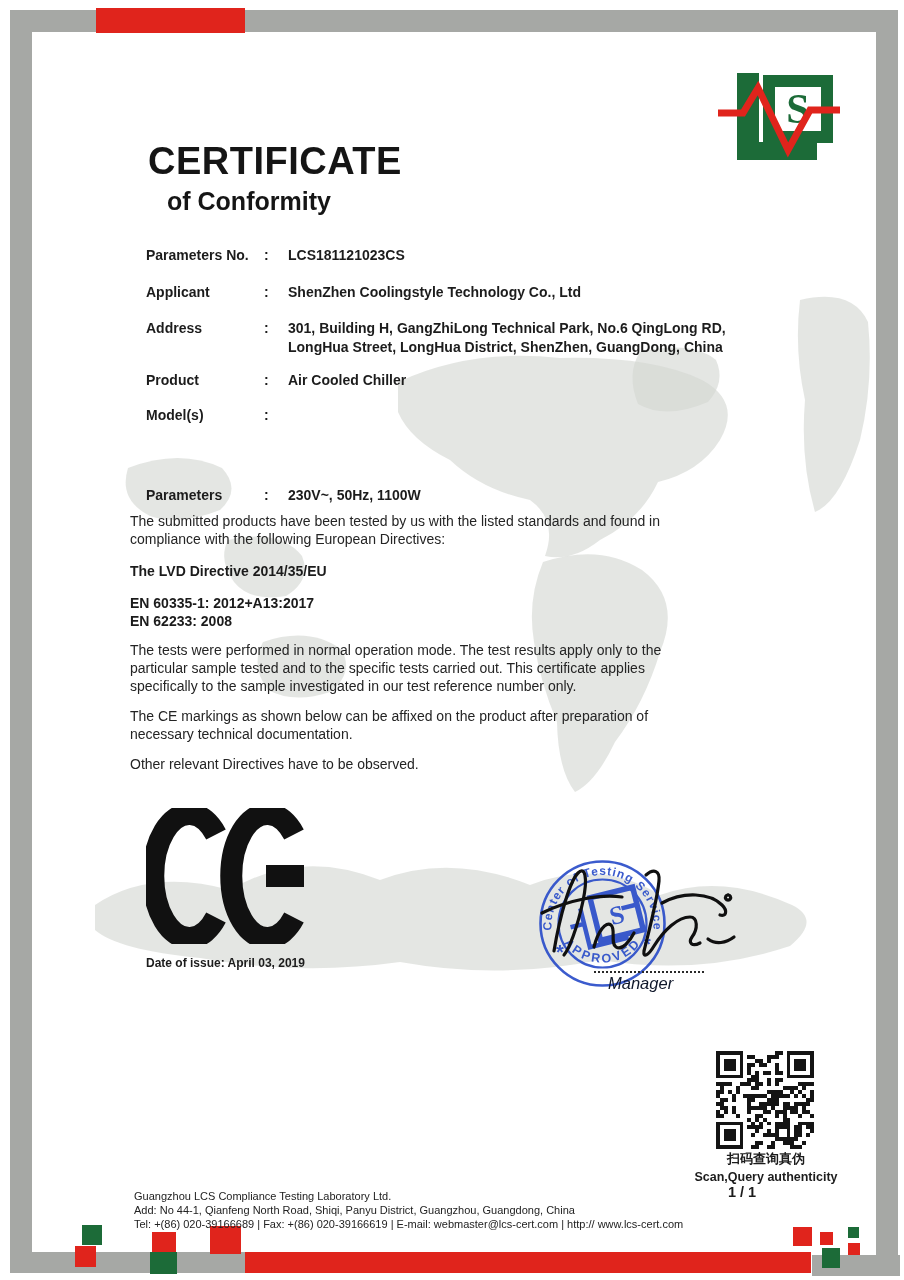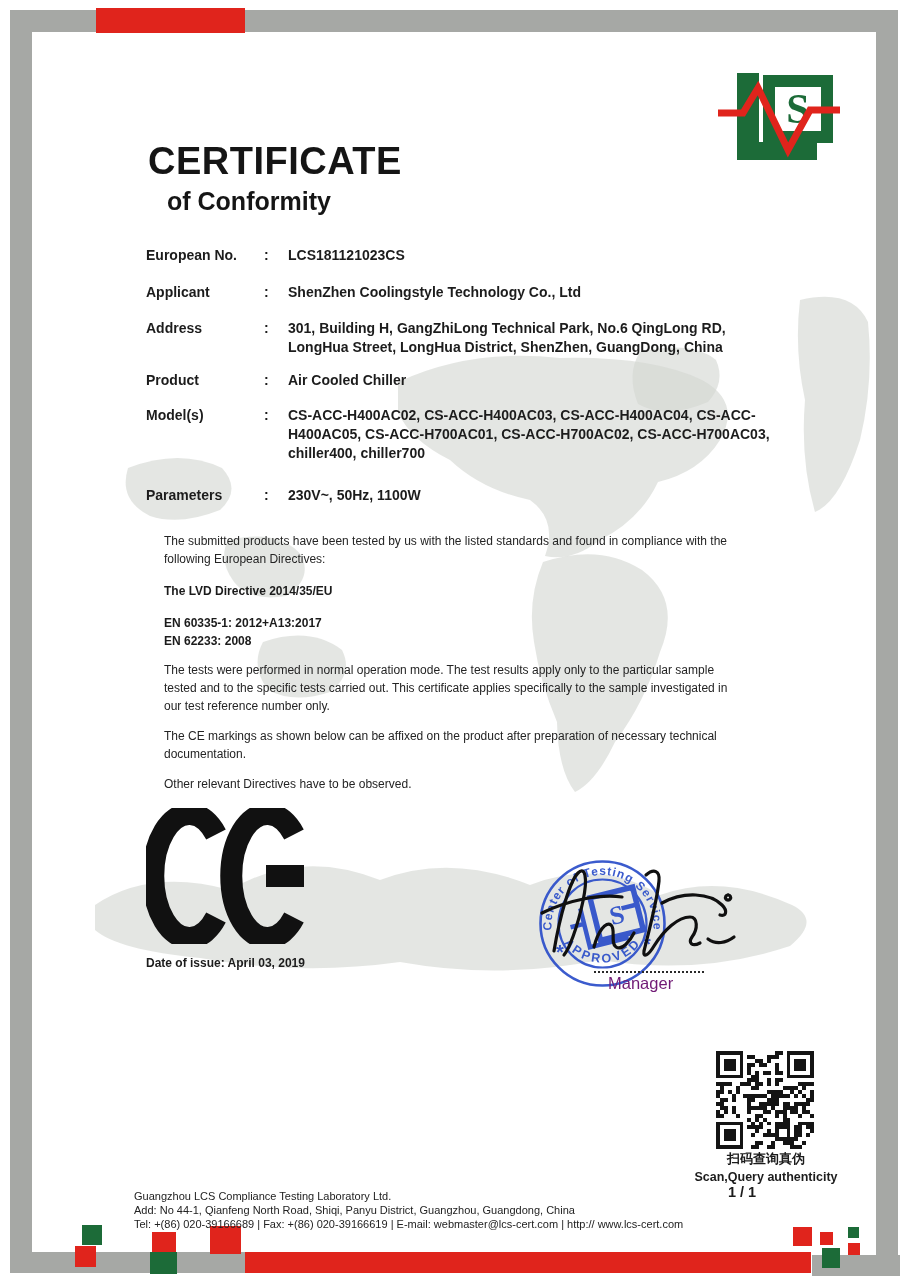--- a/index.html
+++ b/index.html
@@ -26,35 +26,35 @@
   .title{position:absolute;left:148px;top:140px;font-size:38px;font-weight:800;letter-spacing:.5px;color:#151515;z-index:5;}
   .subtitle{position:absolute;left:167px;top:187px;font-size:25px;font-weight:700;color:#151515;z-index:5;}
 
   
   .field-row{position:absolute;left:146px;width:650px;display:flex;align-items:flex-start;z-index:5;font-size:14px;font-weight:700;line-height:19px;}
   .flabel{width:118px;flex:none;}
   .fcolon{width:24px;flex:none;text-align:left;}
   .fvalue{width:482px;flex:none;}
 
   
-  .para{position:absolute;left:164px;width:582px;font-size:12px;line-height:18px;color:#242424;z-index:5;margin-top:20px;}
+  .para{position:absolute;left:130px;width:582px;font-size:14px;line-height:18px;color:#242424;z-index:5;}
   .para.bold{font-weight:700;color:#1b1b1b;}
 
   
   .ce-svg{position:absolute;left:146px;top:808px;width:170px;height:136px;z-index:5;}
   .sr{position:absolute;width:1px;height:1px;overflow:hidden;clip:rect(0 0 0 0);}
   .date-line{position:absolute;left:146px;top:956px;font-size:12px;font-weight:700;z-index:5;}
 
   
   .stamp-svg{position:absolute;left:530px;top:851px;width:145px;height:145px;z-index:6;opacity:.92;}
   .stamp-svg text{fill:var(--blue);}
   .sig-svg{position:absolute;left:538px;top:853px;width:225px;height:135px;z-index:7;}
   .sig-svg path{fill:none;stroke:#101010;stroke-width:3.2;stroke-linecap:round;stroke-linejoin:round;}
   .dotline{position:absolute;left:594px;top:960px;width:110px;height:13px;border-bottom:2px dotted #2a2a2a;z-index:8;}
-  .manager{position:absolute;left:608px;top:974px;font-size:16.5px;color:#701a75;z-index:8;}
+  .manager{position:absolute;left:608px;top:974px;font-size:16.5px;color:#0f172a;z-index:8;font-style:italic;}
 
   
   .qr-box{position:absolute;left:716px;top:1051px;width:98px;height:98px;z-index:5;}
   .qr-box svg{width:100%;height:100%;shape-rendering:crispEdges;}
   .qr-cap{position:absolute;left:686px;top:1150px;width:160px;text-align:center;z-index:5;}
   .qr-cap .cn{font-family:sans-serif;font-size:13px;font-weight:700;}
   .qr-cap .en{font-size:12.5px;font-weight:700;margin-top:2px;}
   .page-ind{position:absolute;left:692px;top:1184px;width:100px;text-align:center;font-size:14.5px;font-weight:700;z-index:5;}
 
   
@@ -103,21 +103,21 @@
     <rect x="49" y="9" width="70" height="68" fill="var(--green)"></rect>
     <rect x="61" y="21" width="46" height="44" fill="#ffffff"></rect>
     <text x="84" y="57" text-anchor="middle" font-family="Liberation Serif, serif" font-weight="700" font-size="42" fill="var(--green)">S</text>
     <polyline points="4,47 29,47 44,22 74,84 96,44 126,44" fill="none" stroke="var(--red)" stroke-width="7"></polyline>
   </svg>
 
   <div class="title">CERTIFICATE</div>
   <div class="subtitle">of Conformity</div>
 
   <div class="field-row" style="top:246px">
-    <span class="flabel">European No.</span>
+    <span class="flabel">Parameters No.</span>
     <span class="fcolon">:</span>
     <span class="fvalue">LCS181121023CS</span>
   </div>
   <div class="field-row" style="top:283px">
     <span class="flabel">Applicant</span>
     <span class="fcolon">:</span>
     <span class="fvalue">ShenZhen Coolingstyle Technology Co., Ltd</span>
   </div>
   <div class="field-row" style="top:319px">
     <span class="flabel">Address</span>
@@ -125,21 +125,20 @@
     <span class="fvalue">301, Building H, GangZhiLong Technical Park, No.6 QingLong RD, LongHua Street, LongHua District, ShenZhen, GuangDong, China</span>
   </div>
   <div class="field-row" style="top:371px">
     <span class="flabel">Product</span>
     <span class="fcolon">:</span>
     <span class="fvalue">Air Cooled Chiller</span>
   </div>
   <div class="field-row" style="top:406px">
     <span class="flabel">Model(s)</span>
     <span class="fcolon">:</span>
-    <span class="fvalue">CS-ACC-H400AC02, CS-ACC-H400AC03, CS-ACC-H400AC04, CS-ACC-H400AC05, CS-ACC-H700AC01, CS-ACC-H700AC02, CS-ACC-H700AC03, chiller400, chiller700</span>
   </div>
   <div class="field-row" style="top:486px">
     <span class="flabel">Parameters</span>
     <span class="fcolon">:</span>
     <span class="fvalue">230V~, 50Hz, 1100W</span>
   </div>
 
   <div class="para" style="top:512px">The submitted products have been tested by us with the listed standards and found in compliance with the following European Directives:</div>
   <div class="para bold" style="top:562px">The LVD Directive 2014/35/EU</div>
   <div class="para bold" style="top:594px">EN 60335-1: 2012+A13:2017</div>

